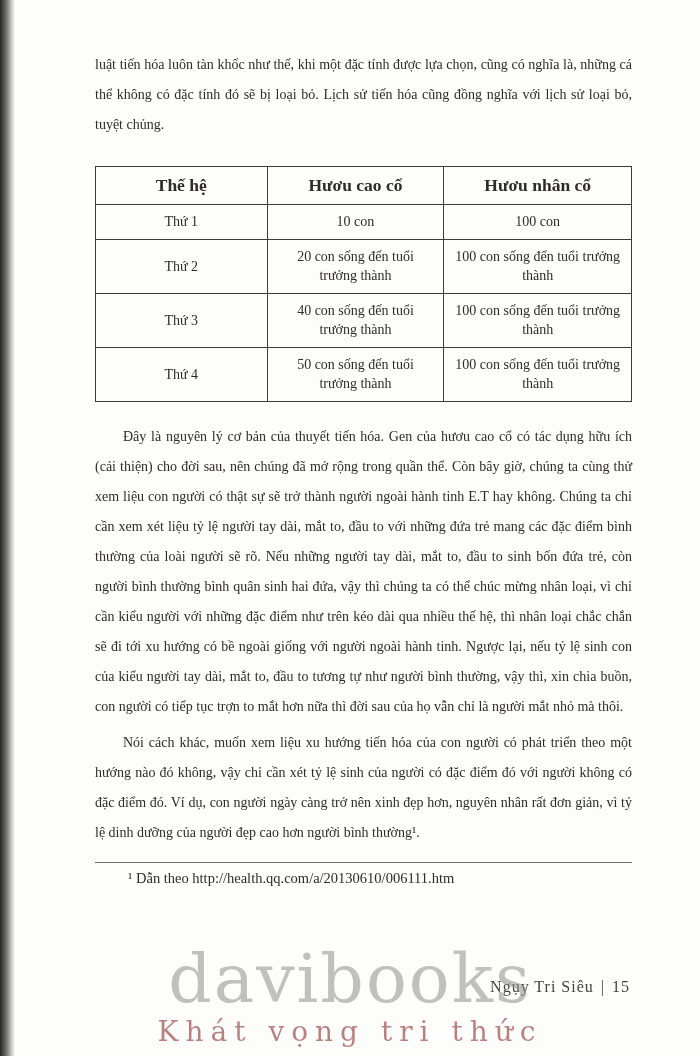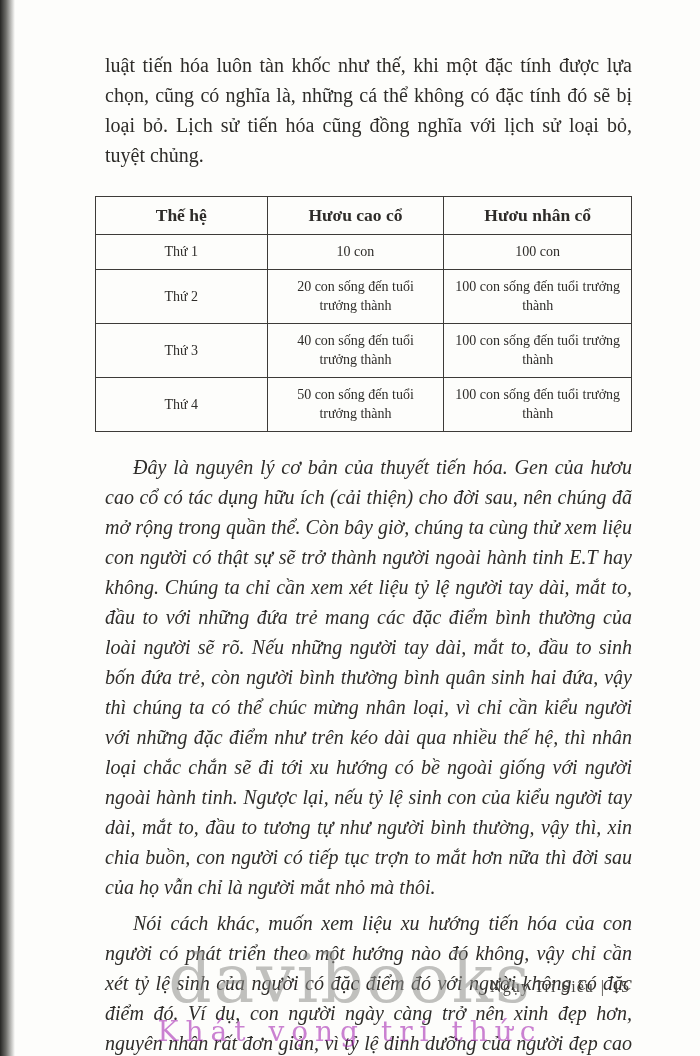--- a/index.html
+++ b/index.html
@@ -25,26 +25,25 @@
     z-index: 1;
   }
   .content {
     position: absolute;
     left: 95px;
     top: 50px;
     width: 537px;
     z-index: 2;
   }
   p.para {
-    font-size: 20px;
+    font-size: 14px;
     line-height: 30px;
     text-align: justify;
-    margin-left: 10px;
   }
-  p.indent { text-indent: 28px; font-style: italic; }
+  p.indent { text-indent: 28px; }
   p.para + p.para { margin-top: 6px; }
 
   table.gen-table {
     width: 100%;
     border-collapse: collapse;
     margin: 26px 0 20px 0;
     border-radius: 21px;
   }
   table.gen-table th, table.gen-table td {
     border: 1.5px solid #3d3b38;
@@ -89,21 +88,21 @@
   .wm-title {
     font-family: "DejaVu Serif", serif;
     font-size: 68px;
     line-height: 1.0;
     color: #8f8f8c;
     letter-spacing: 2px;
   }
   .wm-subtitle {
     font-family: "DejaVu Serif", serif;
     font-size: 28px;
-    color: #a21caf;
+    color: #7f1d1d;
     letter-spacing: 7px;
     margin-top: 2px;
   }
 
   .footer {
     position: absolute;
     right: 70px;
     bottom: 60px;
     font-size: 16px;
     color: #45433f;

